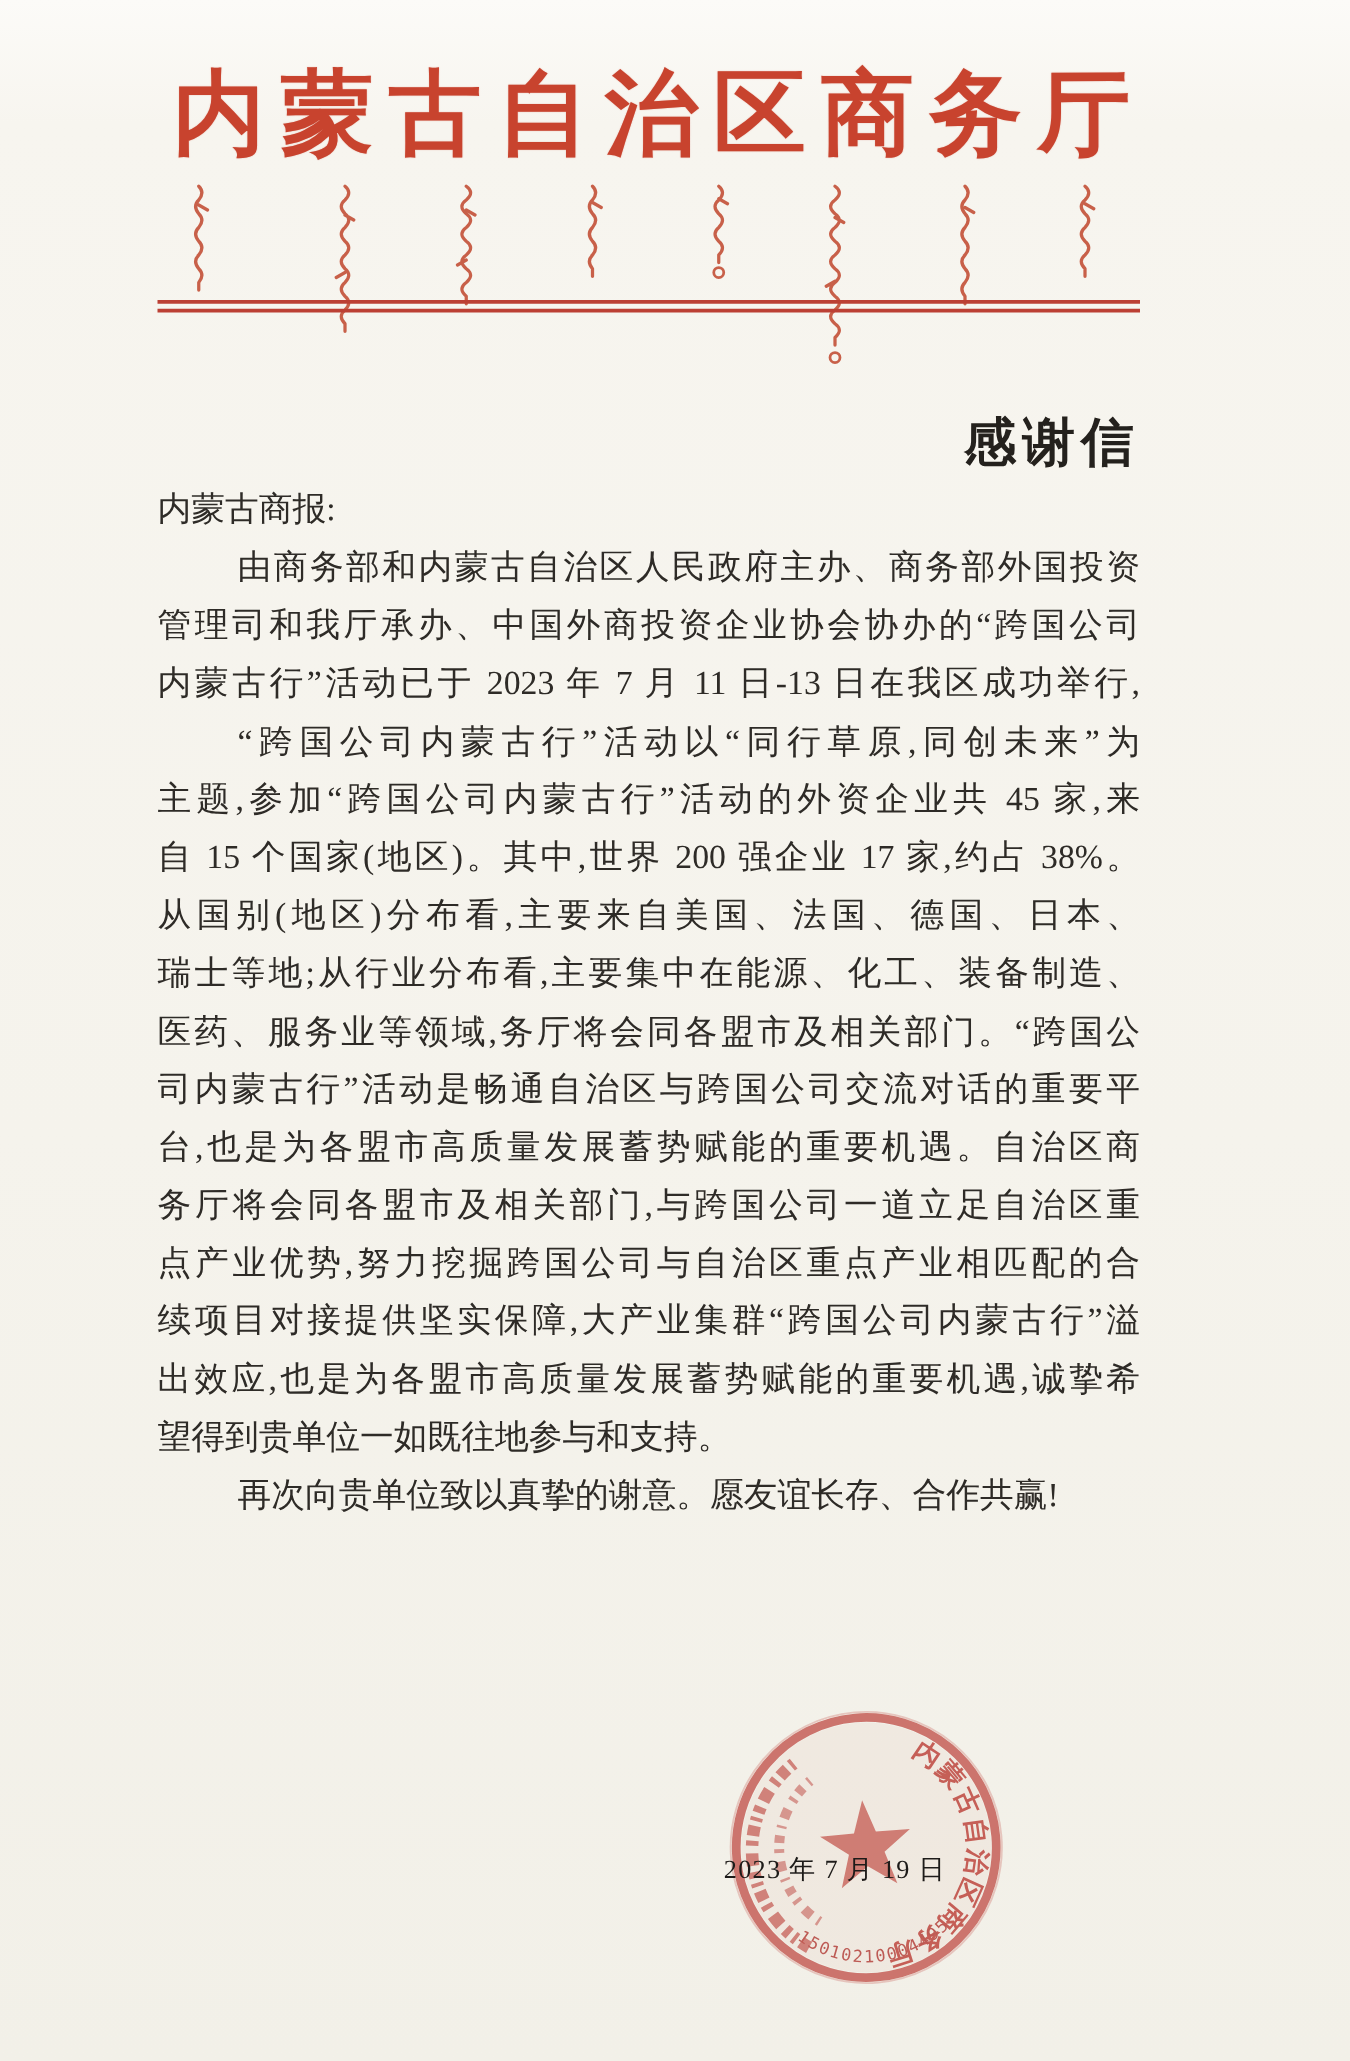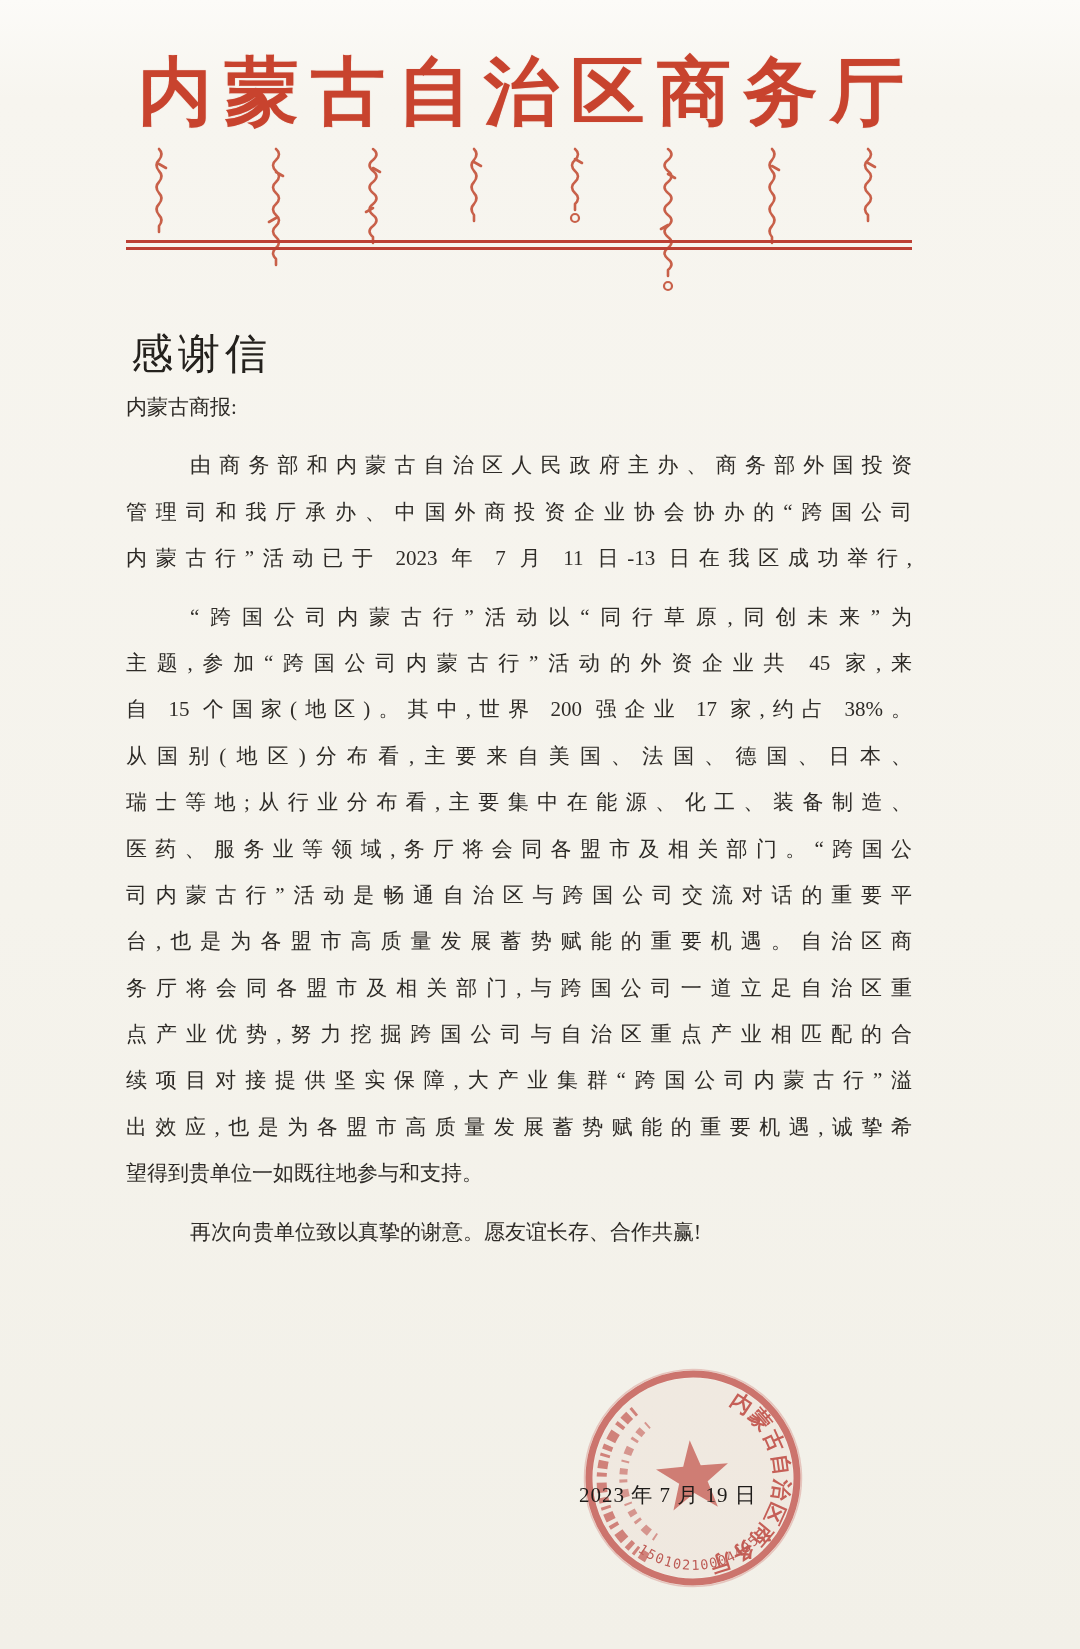--- a/index.html
+++ b/index.html
@@ -23,33 +23,33 @@
   .mongolian-row svg{position:absolute;overflow:visible;}
   .mongolian-row path{stroke:#c24b32;fill:none;stroke-width:2.6;stroke-linecap:round;stroke-linejoin:round;opacity:.88;}
   .mongolian-row circle{fill:none;stroke:#c24b32;stroke-width:2.2;opacity:.88;}
   .divider-line{
     position:absolute;left:126px;top:240px;width:786px;height:4px;
     border-top:3px solid #bc4034;border-bottom:3px solid #bc4034;
   }
   
   .letter-title{
     position:absolute;left:126px;top:326px;width:786px;
-    text-align:left;font-size:42px;font-weight:normal;color:#24211d;
+    text-align:right;font-size:42px;font-weight:bold;color:#24211d;
     letter-spacing:5px;text-indent:5px;
   }
   .letter-body{
     position:absolute;left:126px;top:384px;width:786px;
   }
   .line{
-    height:46.4px;line-height:46.4px;font-size:21px;
+    height:46.4px;line-height:46.4px;font-size:27px;
     text-align:justify;text-align-last:justify;
     white-space:nowrap;color:#2e2b27;
   }
   .line.short{text-align-last:left;}
-  .line.indent{text-indent:64px;margin-top:12px;}
+  .line.indent{text-indent:64px;}
   
   .seal{position:absolute;left:580px;top:1365px;width:226px;height:226px;z-index:3;opacity:.93;}
   .date-text{
     position:absolute;left:579px;top:1481px;z-index:5;
     font-size:21px;color:#1d1b19;white-space:nowrap;letter-spacing:1px;
   }
   .seal text{font-family:"Liberation Serif","DejaVu Serif",serif;}
   .seal .arc-cn{font-size:21px;font-weight:bold;fill:#c2544c;letter-spacing:2px;}
   .seal .serial{font-family:"DejaVu Sans Mono",monospace;font-size:13.5px;fill:#b9504a;letter-spacing:1.5px;}
 </style>

